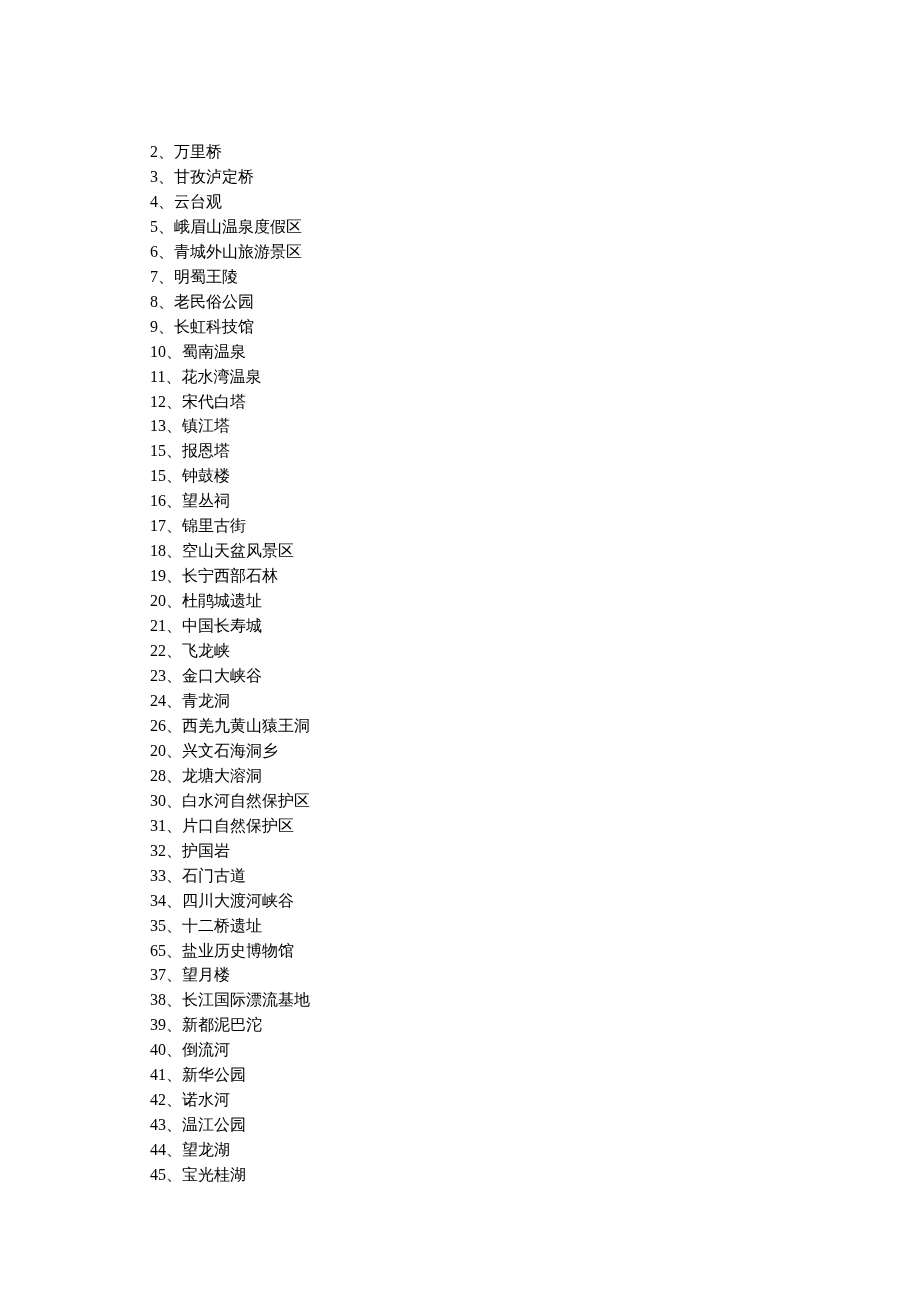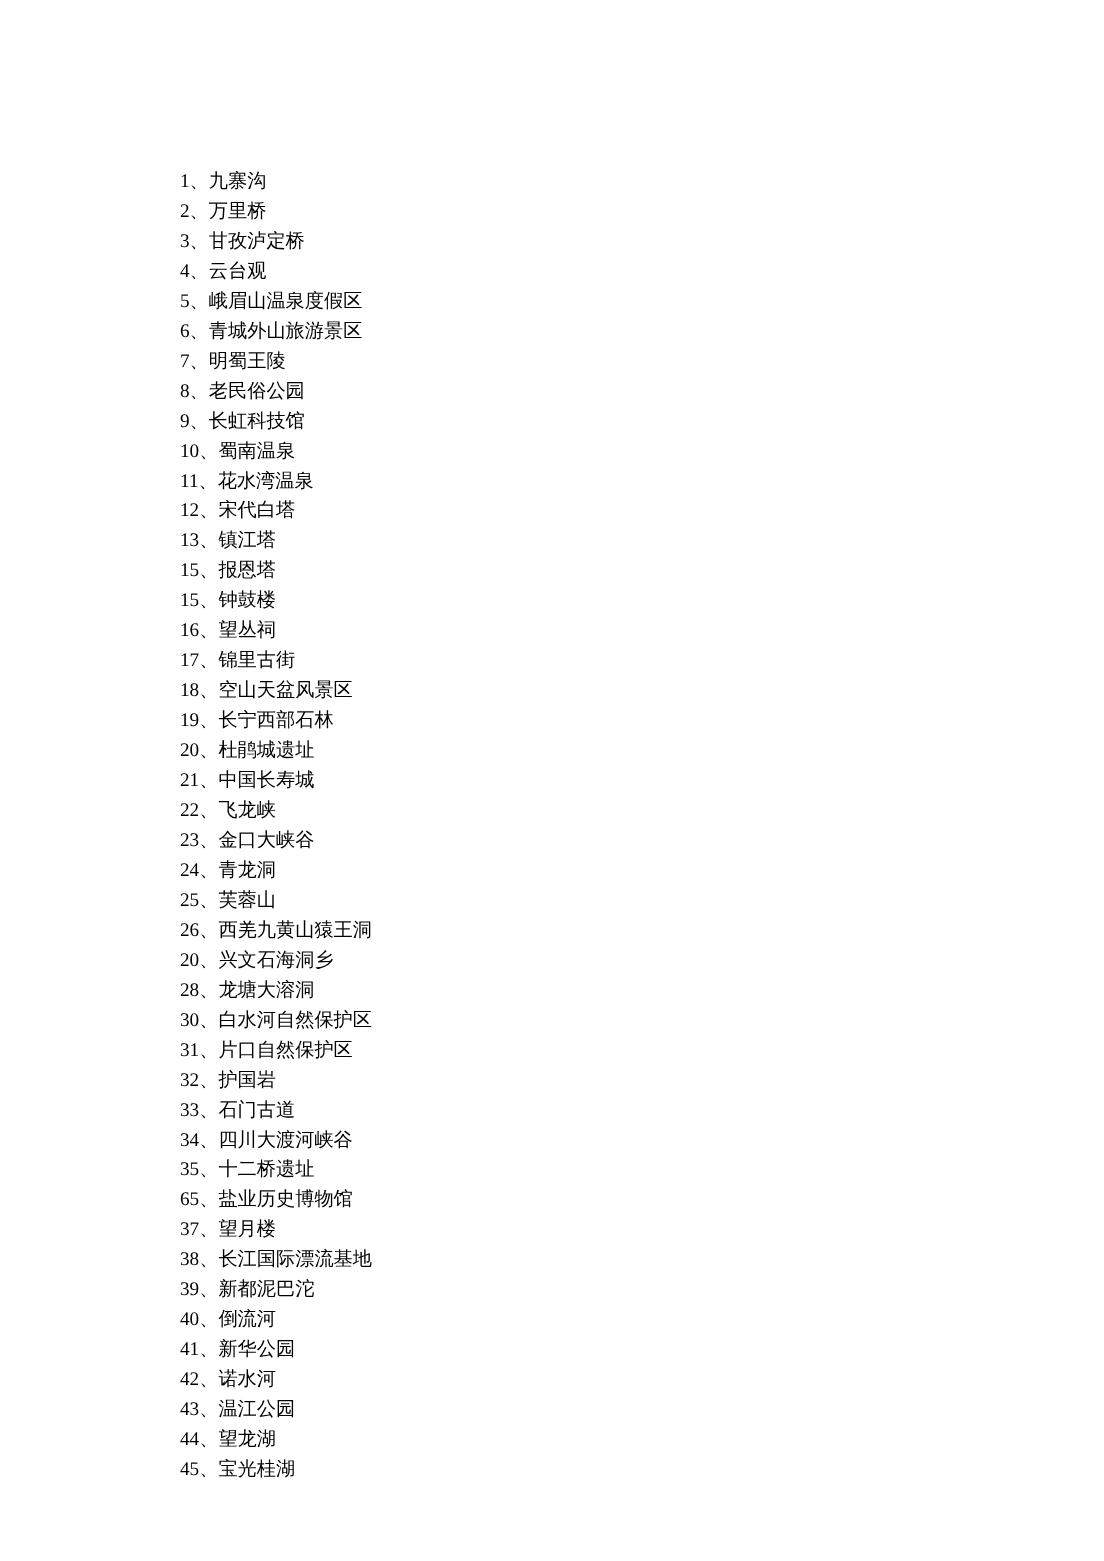--- a/index.html
+++ b/index.html
@@ -29,21 +29,20 @@
       display: inline;
     }
     .item-text {
       display: inline;
     }
   </style>
 </head>
 <body>
 
 <div class="list-container" id="list-root">
-    <div class="list-item"><span class="item-number">1</span><span class="item-sep">、</span><span class="item-text">九寨沟</span></div>
     <div class="list-item"><span class="item-number">2</span><span class="item-sep">、</span><span class="item-text">万里桥</span></div>
     <div class="list-item"><span class="item-number">3</span><span class="item-sep">、</span><span class="item-text">甘孜泸定桥</span></div>
     <div class="list-item"><span class="item-number">4</span><span class="item-sep">、</span><span class="item-text">云台观</span></div>
     <div class="list-item"><span class="item-number">5</span><span class="item-sep">、</span><span class="item-text">峨眉山温泉度假区</span></div>
     <div class="list-item"><span class="item-number">6</span><span class="item-sep">、</span><span class="item-text">青城外山旅游景区</span></div>
     <div class="list-item"><span class="item-number">7</span><span class="item-sep">、</span><span class="item-text">明蜀王陵</span></div>
     <div class="list-item"><span class="item-number">8</span><span class="item-sep">、</span><span class="item-text">老民俗公园</span></div>
     <div class="list-item"><span class="item-number">9</span><span class="item-sep">、</span><span class="item-text">长虹科技馆</span></div>
     <div class="list-item"><span class="item-number">10</span><span class="item-sep">、</span><span class="item-text">蜀南温泉</span></div>
     <div class="list-item"><span class="item-number">11</span><span class="item-sep">、</span><span class="item-text">花水湾温泉</span></div>
@@ -53,21 +52,20 @@
     <div class="list-item"><span class="item-number">15</span><span class="item-sep">、</span><span class="item-text">钟鼓楼</span></div>
     <div class="list-item"><span class="item-number">16</span><span class="item-sep">、</span><span class="item-text">望丛祠</span></div>
     <div class="list-item"><span class="item-number">17</span><span class="item-sep">、</span><span class="item-text">锦里古街</span></div>
     <div class="list-item"><span class="item-number">18</span><span class="item-sep">、</span><span class="item-text">空山天盆风景区</span></div>
     <div class="list-item"><span class="item-number">19</span><span class="item-sep">、</span><span class="item-text">长宁西部石林</span></div>
     <div class="list-item"><span class="item-number">20</span><span class="item-sep">、</span><span class="item-text">杜鹃城遗址</span></div>
     <div class="list-item"><span class="item-number">21</span><span class="item-sep">、</span><span class="item-text">中国长寿城</span></div>
     <div class="list-item"><span class="item-number">22</span><span class="item-sep">、</span><span class="item-text">飞龙峡</span></div>
     <div class="list-item"><span class="item-number">23</span><span class="item-sep">、</span><span class="item-text">金口大峡谷</span></div>
     <div class="list-item"><span class="item-number">24</span><span class="item-sep">、</span><span class="item-text">青龙洞</span></div>
-    <div class="list-item"><span class="item-number">25</span><span class="item-sep">、</span><span class="item-text">芙蓉山</span></div>
     <div class="list-item"><span class="item-number">26</span><span class="item-sep">、</span><span class="item-text">西羌九黄山猿王洞</span></div>
     <div class="list-item"><span class="item-number">20</span><span class="item-sep">、</span><span class="item-text">兴文石海洞乡</span></div>
     <div class="list-item"><span class="item-number">28</span><span class="item-sep">、</span><span class="item-text">龙塘大溶洞</span></div>
     <div class="list-item"><span class="item-number">30</span><span class="item-sep">、</span><span class="item-text">白水河自然保护区</span></div>
     <div class="list-item"><span class="item-number">31</span><span class="item-sep">、</span><span class="item-text">片口自然保护区</span></div>
     <div class="list-item"><span class="item-number">32</span><span class="item-sep">、</span><span class="item-text">护国岩</span></div>
     <div class="list-item"><span class="item-number">33</span><span class="item-sep">、</span><span class="item-text">石门古道</span></div>
     <div class="list-item"><span class="item-number">34</span><span class="item-sep">、</span><span class="item-text">四川大渡河峡谷</span></div>
     <div class="list-item"><span class="item-number">35</span><span class="item-sep">、</span><span class="item-text">十二桥遗址</span></div>
     <div class="list-item"><span class="item-number">65</span><span class="item-sep">、</span><span class="item-text">盐业历史博物馆</span></div>

